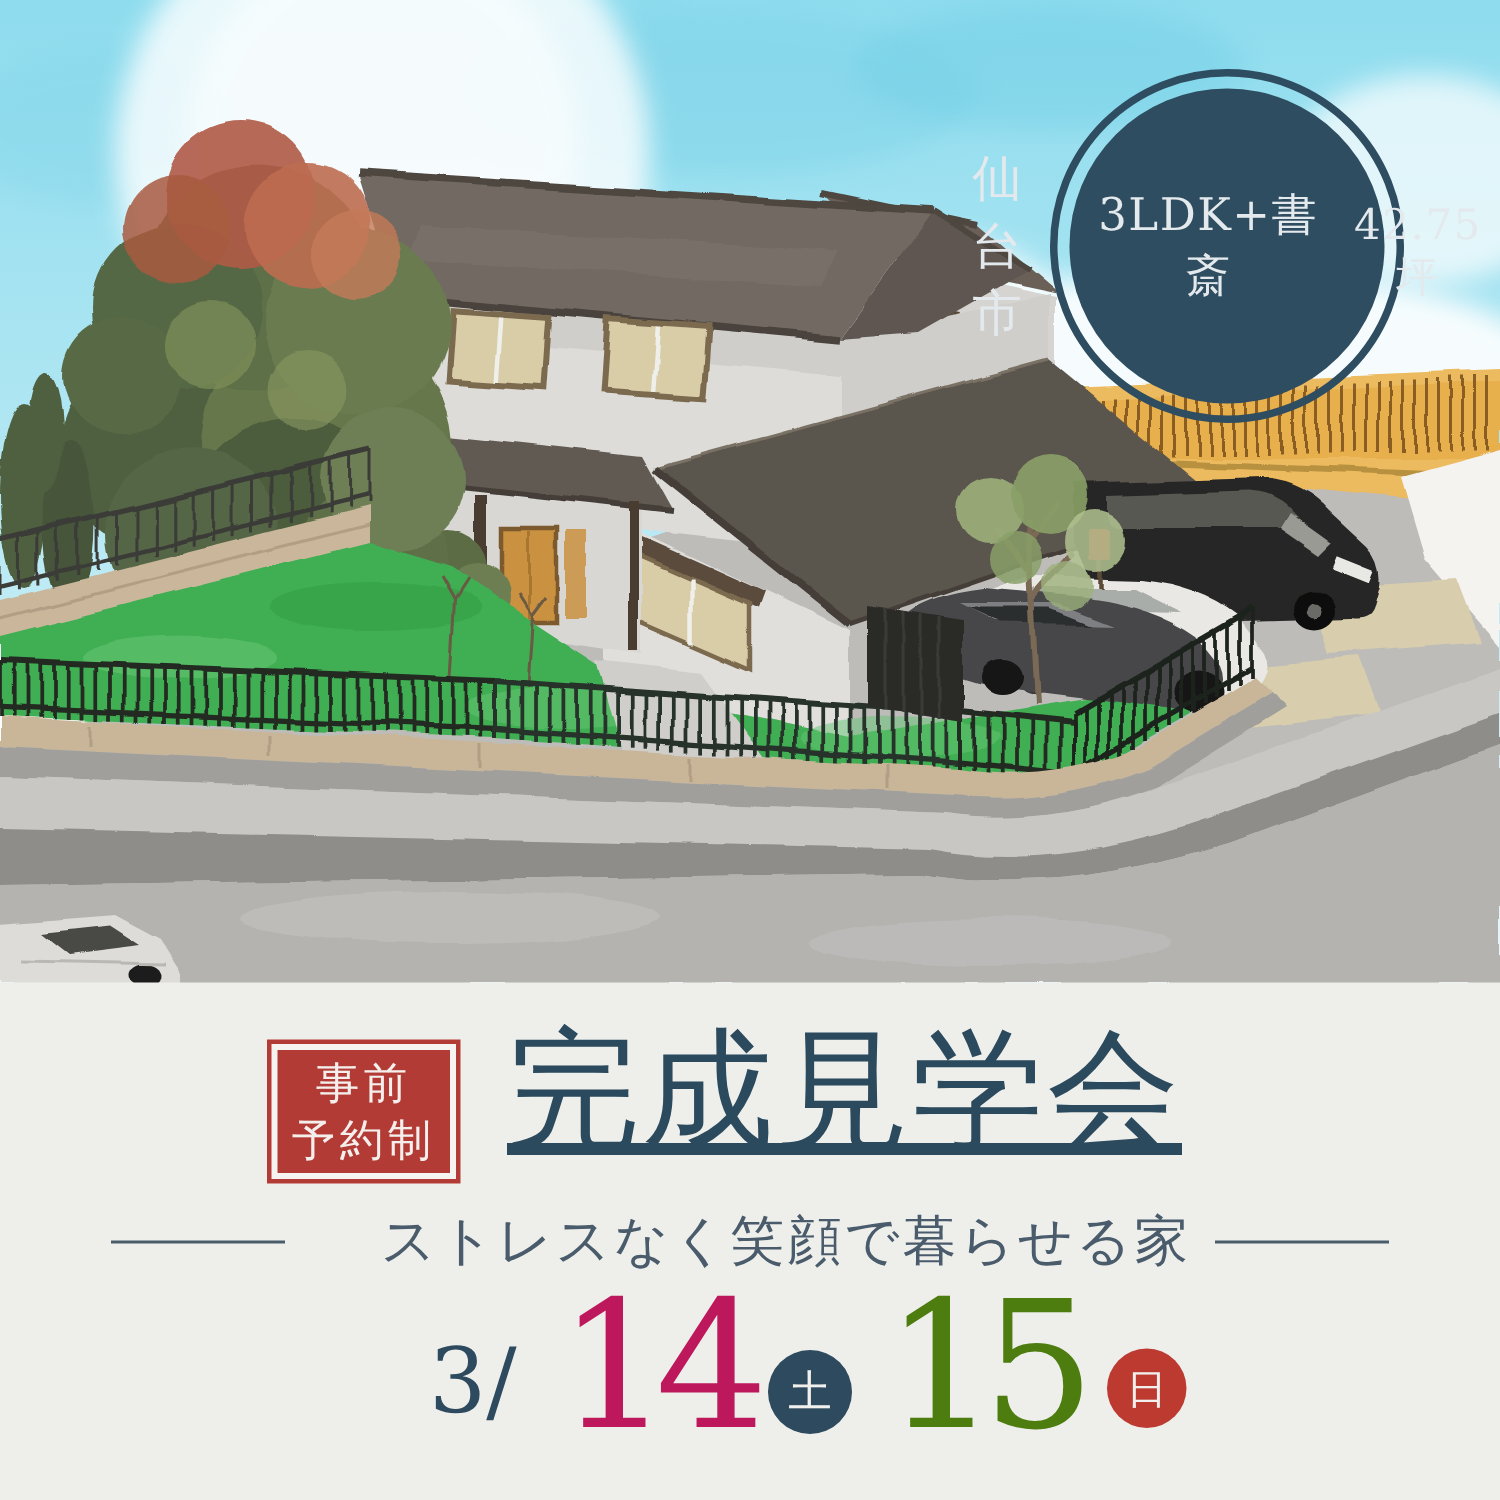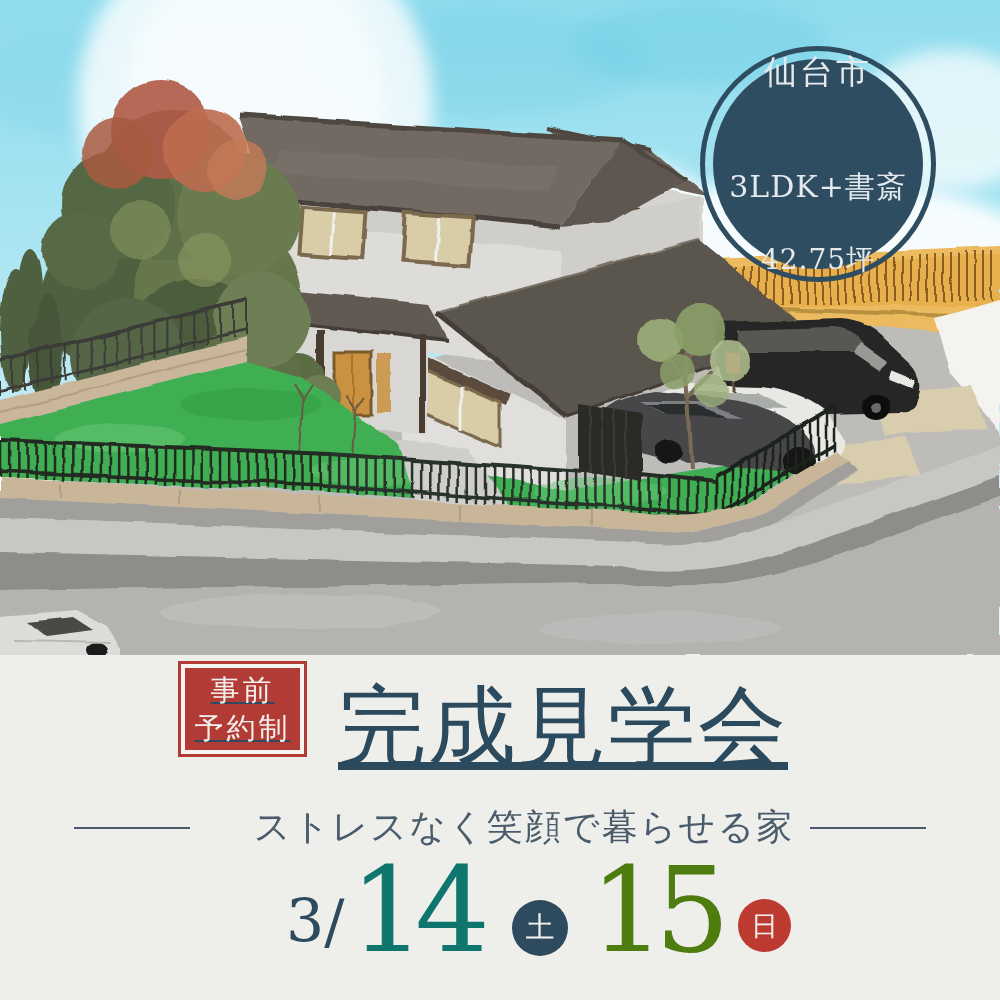--- a/index.html
+++ b/index.html
@@ -5,41 +5,41 @@
   html,body{margin:0;padding:0;background:#fff;}
   .poster{position:relative;width:1000px;height:1000px;overflow:hidden;
           font-family:"DejaVu Serif",serif;background:#eeefeb;}
   
   .illustration{position:absolute;left:0;top:0;width:1000px;height:656px;overflow:hidden;}
   .illustration svg{display:block;width:1000px;height:656px;}
   
   .info-badge{position:absolute;left:700px;top:46px;width:236px;height:236px;}
   .info-badge .ring{position:absolute;inset:0;border:5px solid #2f4d60;border-radius:50%;}
   .info-badge .disc{position:absolute;inset:13px;background:#2f4d60;border-radius:50%;
-      display:flex;flex-direction:column;align-items:center;justify-content:center;
+      display:flex;align-items:center;justify-content:center;
       color:#e3e9ec;text-align:center;gap:24px;}
   .info-badge .city{font-size:33px;letter-spacing:3px;}
   .info-badge .divider{width:122px;height:2px;background:#bfcad0;margin:11px 0 13px;}
   .info-badge .plan{font-size:30px;letter-spacing:1px;}
   .info-badge .area{font-size:28px;letter-spacing:1px;margin-top:9px;}
   
   .panel{position:absolute;left:0;top:655px;width:1000px;height:345px;background:#eeefeb;color:#2e4a5e;}
-  .res-badge{position:absolute;left:178px;top:6px;width:115px;height:82px;
-      border:3px solid #b23b35;background:#f6f4f0;padding:4px;text-decoration:underline;}
+  .res-badge{position:absolute;left:178px;top:38px;width:115px;height:82px;
+      border:3px solid #b23b35;background:#f6f4f0;padding:4px;}
   .res-badge .fill{width:100%;height:100%;background:#b23b35;display:flex;flex-direction:column;
       align-items:center;justify-content:center;color:#f4efec;font-size:29px;line-height:38px;letter-spacing:3px;}
   .main-title{position:absolute;left:338px;top:24px;font-size:88px;line-height:1.1;
       color:#2c4a5e;letter-spacing:2px;white-space:nowrap;}
   .tagline-row{position:absolute;left:0;top:148px;width:1000px;display:flex;
       align-items:center;justify-content:center;}
   .tagline-row .rule{width:116px;height:2px;background:#4a5c6b;margin:0 16px;}
   .tagline-row .tagline{font-size:36px;color:#4a5c6b;letter-spacing:2px;white-space:nowrap;margin-left:48px;}
   .dates{position:absolute;left:0;top:0;width:1000px;height:345px;pointer-events:none;}
   .month{position:absolute;left:286px;top:231px;font-size:60px;color:#2e4a5e;}
-  .day-1{position:absolute;left:350px;top:196px;font-size:118px;line-height:1;letter-spacing:-10px;color:#0f766e;}
+  .day-1{position:absolute;left:372px;top:196px;font-size:118px;line-height:1;letter-spacing:-10px;color:#be185d;}
   .day-2{position:absolute;left:590px;top:196px;font-size:118px;line-height:1;letter-spacing:-10px;color:#4d7c0f;}
   .dow{position:absolute;border-radius:50%;display:flex;align-items:center;justify-content:center;
       color:#f2f0ec;}
   .dow-sat{left:512px;top:245px;width:56px;height:56px;background:#2e4a5e;font-size:29px;}
   .dow-sun{left:738px;top:244px;width:53px;height:53px;background:#bd3a31;font-size:27px;}
 </style>
 </head>
 <body>
 
 <div class="poster">

